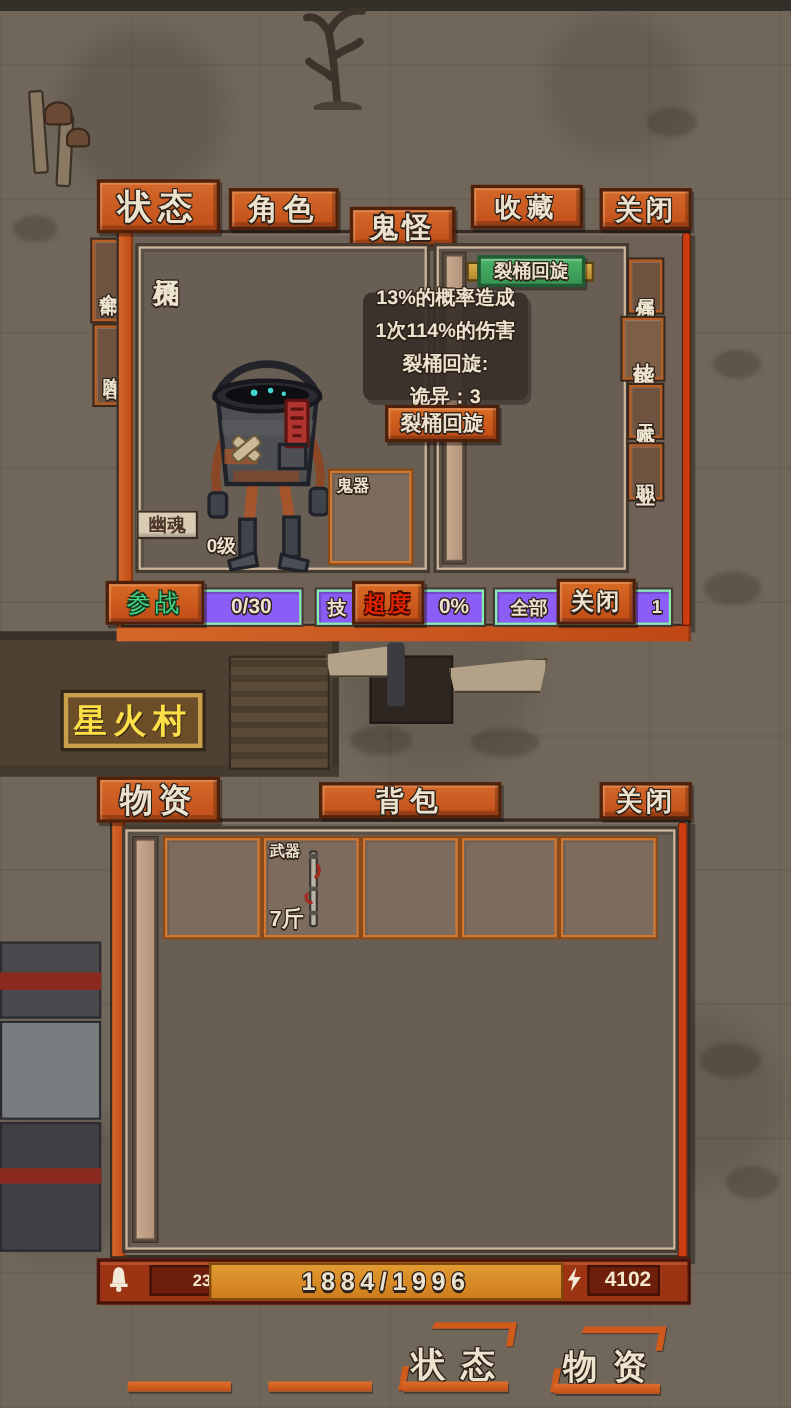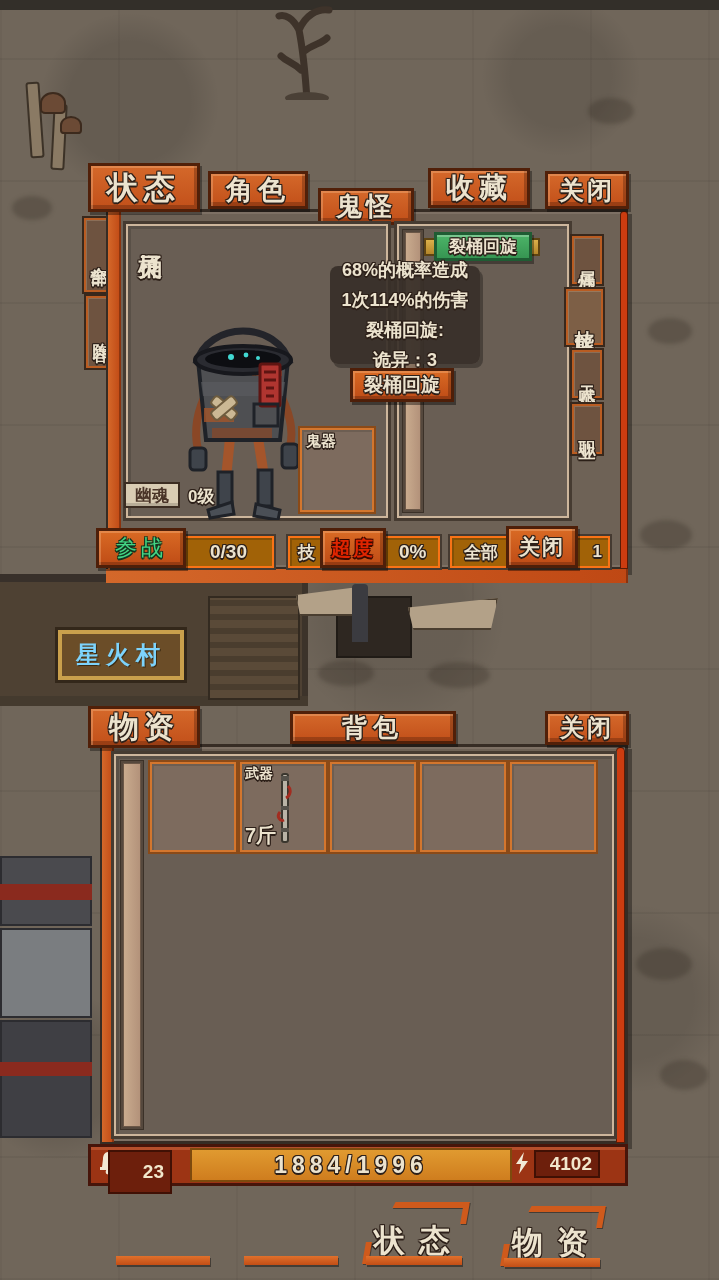--- a/index.html
+++ b/index.html
@@ -29,21 +29,21 @@
   .blotch { border-radius:50%; background:rgba(40,32,25,.25); filter:blur(2px); }
   .post { background:#8a7a64; border:2px solid #3c3227; border-radius:3px; }
   .postcap { background:#6b4a35; border:2px solid #3c2a1d; border-radius:50% 50% 20% 20%; }
 
   .building { left:0; top:574px; width:308px; height:132px; background:#4e4133;
       border-top:8px solid #38302a; box-shadow:inset 0 -10px 0 #443a2e, inset -6px 0 0 #3c332a; }
   .building .slats { position:absolute; right:8px; top:14px; width:92px; height:104px;
       background:repeating-linear-gradient(0deg,#5a4a38 0 8px,#4a3d2e 8px 14px); border:2px solid #332a20; }
   .sign { left:58px; top:630px; width:126px; height:50px; background:#6b4d28;
       border:4px solid #caa04c; box-shadow:0 0 0 3px #33271a; display:flex; align-items:center; justify-content:center; }
-  .sign span { color:#7dd3fc; font-size:24px; font-weight:bold; letter-spacing:6px;
+  .sign span { color:#fde047; font-size:30px; font-weight:bold; letter-spacing:6px;
       text-shadow:1px 1px 0 #3a2a12;font-family:Liberation Mono, monospace; }
   .stall-awning { background:#b3a188; border:2px solid #4a3e30; clip-path:polygon(0 30%,100% 0,92% 100%,6% 100%); }
   .stall-dark { background:#2e2721; border:2px solid #201b16; }
   .person { background:#3b3b40; border-radius:4px 4px 0 0; }
   .truck-part { background:#4a4a4e; border:2px solid #2c2c30; }
 
   
   .otab { background:linear-gradient(#d4682a,#c2501a); border:3px solid #512009;
       box-shadow:inset 2px 2px 0 rgba(255,205,160,.30), inset -3px -4px 0 rgba(60,20,5,.30), 2px 3px 0 rgba(0,0,0,.35);
       display:flex; align-items:center; justify-content:center; }
@@ -52,21 +52,21 @@
       display:flex; align-items:center; justify-content:center; cursor:pointer; }
   .win { background:#6e6256; border:3px solid #362c24;
       box-shadow:inset 0 0 0 2px #7d7064, 4px 5px 0 rgba(0,0,0,.35); }
   .orange-strip { background:linear-gradient(90deg,#d4682a,#bf4814); box-shadow:inset -2px 0 0 rgba(60,20,5,.4); }
   .red-line { background:#cc3c10; border-radius:4px 4px 0 0; box-shadow:0 0 0 1px #5a1c06; }
   .panel { background:#695e54; border:2px solid #cdb69c; box-shadow:0 0 0 3px #463b31, inset 3px 3px 0 rgba(0,0,0,.15); }
   .sidetab { background:#6e5340; border:2px solid #b95c22; box-shadow:0 0 0 2px #39281c, inset 1px 1px 0 rgba(255,220,180,.2);
       display:flex; align-items:center; justify-content:center; }
   .sidetab.active { background:#7d5f46; }
   .slot { background:#7d6b5e; border:2px solid #d3762e; box-shadow:0 0 0 2px #8a4a18, inset 2px 2px 0 rgba(0,0,0,.12); }
-  .statbox { background:#a16207; border:2px solid #f97316; box-shadow:0 0 0 2px #453a31, inset 2px 2px 0 rgba(0,0,0,.18);
+  .statbox { background:#8b5cf6; border:2px solid #86efac; box-shadow:0 0 0 2px #453a31, inset 2px 2px 0 rgba(0,0,0,.18);
       display:flex; align-items:center; }
   .scroll-track { background:#55483d; border:1px solid #3b3128; }
   .scroll-thumb { background:linear-gradient(90deg,#c9ab8e,#b3927a); border:1px solid #6b5747; }
 
   .banner { background:linear-gradient(#4cb468,#369552); border:3px solid #1f5c33;
       box-shadow:inset 0 2px 0 rgba(255,255,255,.25), 2px 3px 0 rgba(0,0,0,.35);
       display:flex; align-items:center; justify-content:center; }
   .peg { background:linear-gradient(#dcb04a,#b4862a); border:2px solid #5e4312; }
 
   .tooltip { background:rgba(56,47,41,.93); border-radius:8px; box-shadow:3px 4px 0 rgba(0,0,0,.3);
@@ -148,21 +148,21 @@
 <div class="abs otab" style="left:88px;top:163px;width:112px;height:49px;z-index:3">
   <span class="px" style="font-size:31px;letter-spacing:6px">状态</span>
 </div>
 <div class="abs otab" style="left:208px;top:171px;width:100px;height:38px">
   <span class="px" style="font-size:27px;letter-spacing:5px">角色</span>
 </div>
 <div class="abs otab" style="left:318px;top:188px;width:96px;height:37px">
   <span class="px" style="font-size:26px;letter-spacing:4px">鬼怪</span>
 </div>
 <div class="abs otab" style="left:428px;top:168px;width:102px;height:40px">
-  <span class="px" style="font-size:28px;letter-spacing:5px">收藏</span>
+  <span class="px" style="font-size:24px;letter-spacing:5px">收藏</span>
 </div>
 <div class="abs otab" style="left:545px;top:171px;width:84px;height:38px">
   <span class="px" style="font-size:25px;letter-spacing:3px">关闭</span>
 </div>
 
 <div class="abs panel" style="left:126px;top:224px;width:262px;height:294px"></div>
 <div class="abs px vtext" style="left:134px;top:234px;font-size:24px;height:70px">桶灵</div>
 
 <svg class="abs" style="left:168px;top:312px;width:150px;height:208px" viewBox="0 0 150 208">
 
@@ -203,21 +203,21 @@
       <rect x="-14" y="-5" width="28" height="10" rx="3" fill="#cbb894" stroke="#6e5c3e" stroke-width="2"></rect>
     </g>
 
   <rect x="86" y="92" width="24" height="22" fill="none" stroke="#1f2228" stroke-width="3"></rect>
 </svg>
 
 <div class="abs slot" style="left:300px;top:428px;width:74px;height:84px">
   <span class="px" style="position:absolute;left:4px;top:2px;font-size:15px">鬼器</span>
 </div>
 
-<div class="abs badge-light" style="left:124px;top:482px;width:56px;height:26px;font-size:17px">
+<div class="abs badge-light" style="left:124px;top:464px;width:56px;height:26px;font-size:17px">
   <span>幽魂</span>
 </div>
 <span class="abs px" style="left:188px;top:485px;font-size:17px">0级</span>
 
 <div class="abs panel" style="left:397px;top:224px;width:172px;height:294px"></div>
 <div class="abs scroll-track" style="left:402px;top:229px;width:22px;height:284px">
   <div class="scroll-thumb abs" style="left:2px;top:2px;width:16px;height:278px"></div>
 </div>
 
 <div class="abs peg" style="left:424px;top:238px;width:12px;height:18px"></div>
@@ -233,21 +233,21 @@
   <span class="px vtext" style="font-size:19px">技能</span>
 </div>
 <div class="abs sidetab" style="left:572px;top:350px;width:30px;height:48px">
   <span class="px vtext" style="font-size:17px">天赋</span>
 </div>
 <div class="abs sidetab" style="left:572px;top:404px;width:30px;height:50px">
   <span class="px vtext" style="font-size:17px">职业</span>
 </div>
 
 <div class="abs tooltip px" style="left:330px;top:266px;width:150px;height:98px;z-index:4">
-  <div>68%的概率造成</div>
+  <div>13%的概率造成</div>
   <div>1次114%的伤害</div>
   <div>裂桶回旋:</div>
   <div>诡异：3</div>
 </div>
 <div class="abs obtn" style="left:350px;top:368px;width:104px;height:34px;z-index:4">
   <span class="px" style="font-size:19px">裂桶回旋</span>
 </div>
 
 <div class="abs statbox" style="left:112px;top:536px;width:162px;height:32px">
   <span class="px" style="margin-left:96px;font-size:19px">0/30</span>
@@ -306,21 +306,21 @@
 <div class="abs slot" style="left:330px;top:762px;width:86px;height:90px"></div>
 <div class="abs slot" style="left:420px;top:762px;width:86px;height:90px"></div>
 <div class="abs slot" style="left:510px;top:762px;width:86px;height:90px"></div>
 
 <div class="abs resbar" style="left:88px;top:1144px;width:540px;height:42px"></div>
 <svg class="abs" style="left:98px;top:1151px;width:20px;height:24px" viewBox="0 0 20 24">
   <path d="M10 1 C13 1 15 4 15 8 L16 16 L4 16 L5 8 C5 4 7 1 10 1 Z" fill="#f2ead6"></path>
   <rect x="2" y="16" width="16" height="3" fill="#f2ead6"></rect>
   <circle cx="10" cy="21" r="2.4" fill="#f2ead6"></circle>
 </svg>
-<div class="abs resbox" style="left:108px;top:1150px;width:64px;height:44px;font-size:19px">
+<div class="abs resbox" style="left:136px;top:1150px;width:64px;height:28px;font-size:15px">
   <span>23</span>
 </div>
 <div class="abs amber" style="left:190px;top:1148px;width:322px;height:34px">
   <span class="px" style="font-size:23px;letter-spacing:5px">1884/1996</span>
 </div>
 <svg class="abs" style="left:514px;top:1152px;width:16px;height:22px" viewBox="0 0 16 22">
   <polygon points="10,0 2,12 7,12 5,22 14,9 8,9" fill="#f2ead6"></polygon>
 </svg>
 <div class="abs resbox" style="left:534px;top:1150px;width:66px;height:28px;font-size:19px">
   <span>4102</span>

